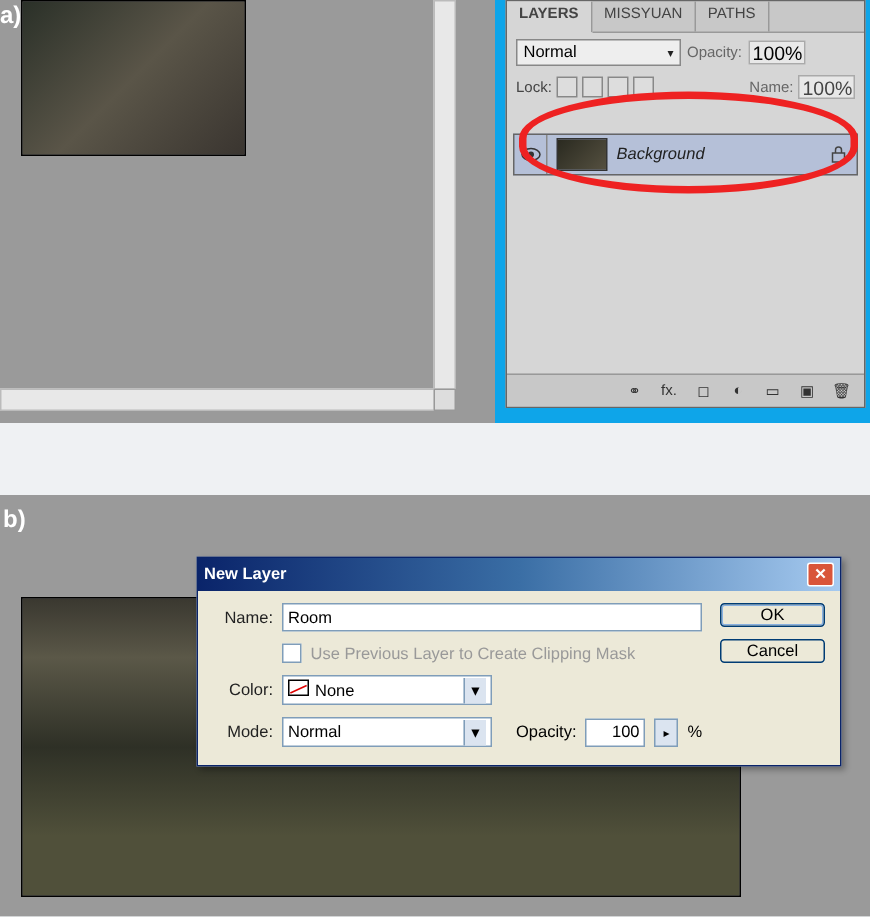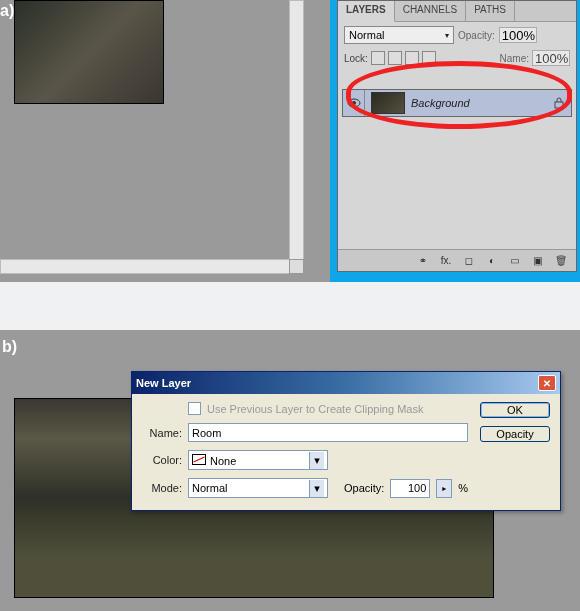--- a/index.html
+++ b/index.html
@@ -77,21 +77,21 @@
   <div class="scroll-v"></div>
   <div class="scroll-h"></div>
   <div class="corner"></div>
   <div class="watermark">忆缘设计论坛</div>
   <div class="watermark2">WWW.MISSYUAN.COM</div>
 
   <div class="panel-wrap">
     <div class="panel">
       <div class="tabs">
         <div class="tab active">LAYERS</div>
-        <div class="tab">CHANNELS</div>
+        <div class="tab">MISSYUAN</div>
         <div class="tab">PATHS</div>
       </div>
       <div class="blend-row">
         <div class="blend-sel">
           <span>Normal</span>
           <span class="chev">▾</span>
         </div>
         <span class="opacity-lbl">Opacity:</span>
         <span class="opacity-val">100%</span>
       </div>
@@ -142,27 +142,27 @@
 </div>
 
 <div class="dialog">
   <div class="titlebar">
     <span class="titlebar-text">New Layer</span>
     <div class="close-btn">
       <span>✕</span>
     </div>
   </div>
   <div class="dialog-body">
+    <div class="form-row">
+      <span class="form-lbl">Name:</span>
+      <input class="text-input" value="Room" style="">
+    </div>
     <div class="form-row" style="padding-left:46px">
       <span class="checkbox"></span>
       <span class="chk-lbl">Use Previous Layer to Create Clipping Mask</span>
-    </div>
-    <div class="form-row">
-      <span class="form-lbl">Name:</span>
-      <input class="text-input" value="Room" style="">
     </div>
     <div class="form-row">
       <span class="form-lbl">Color:</span>
       <div class="sel">
         <span><span class="none-sw"></span><span>None</span></span>
         <span class="sel-arrow">▾</span>
       </div>
     </div>
     <div class="form-row">
       <span class="form-lbl">Mode:</span>
@@ -171,15 +171,15 @@
         <span class="sel-arrow">▾</span>
       </div>
       <span style="margin-left:10px">Opacity:</span>
       <input class="num-input" value="100" style="">
       <div class="arrow-btn">▸</div>
       <span class="pct">%</span>
     </div>
   </div>
   <div class="btns">
     <div class="win-btn default">OK</div>
-    <div class="win-btn">Opacity</div>
+    <div class="win-btn">Cancel</div>
   </div>
 </div>
 
 </body></html>

